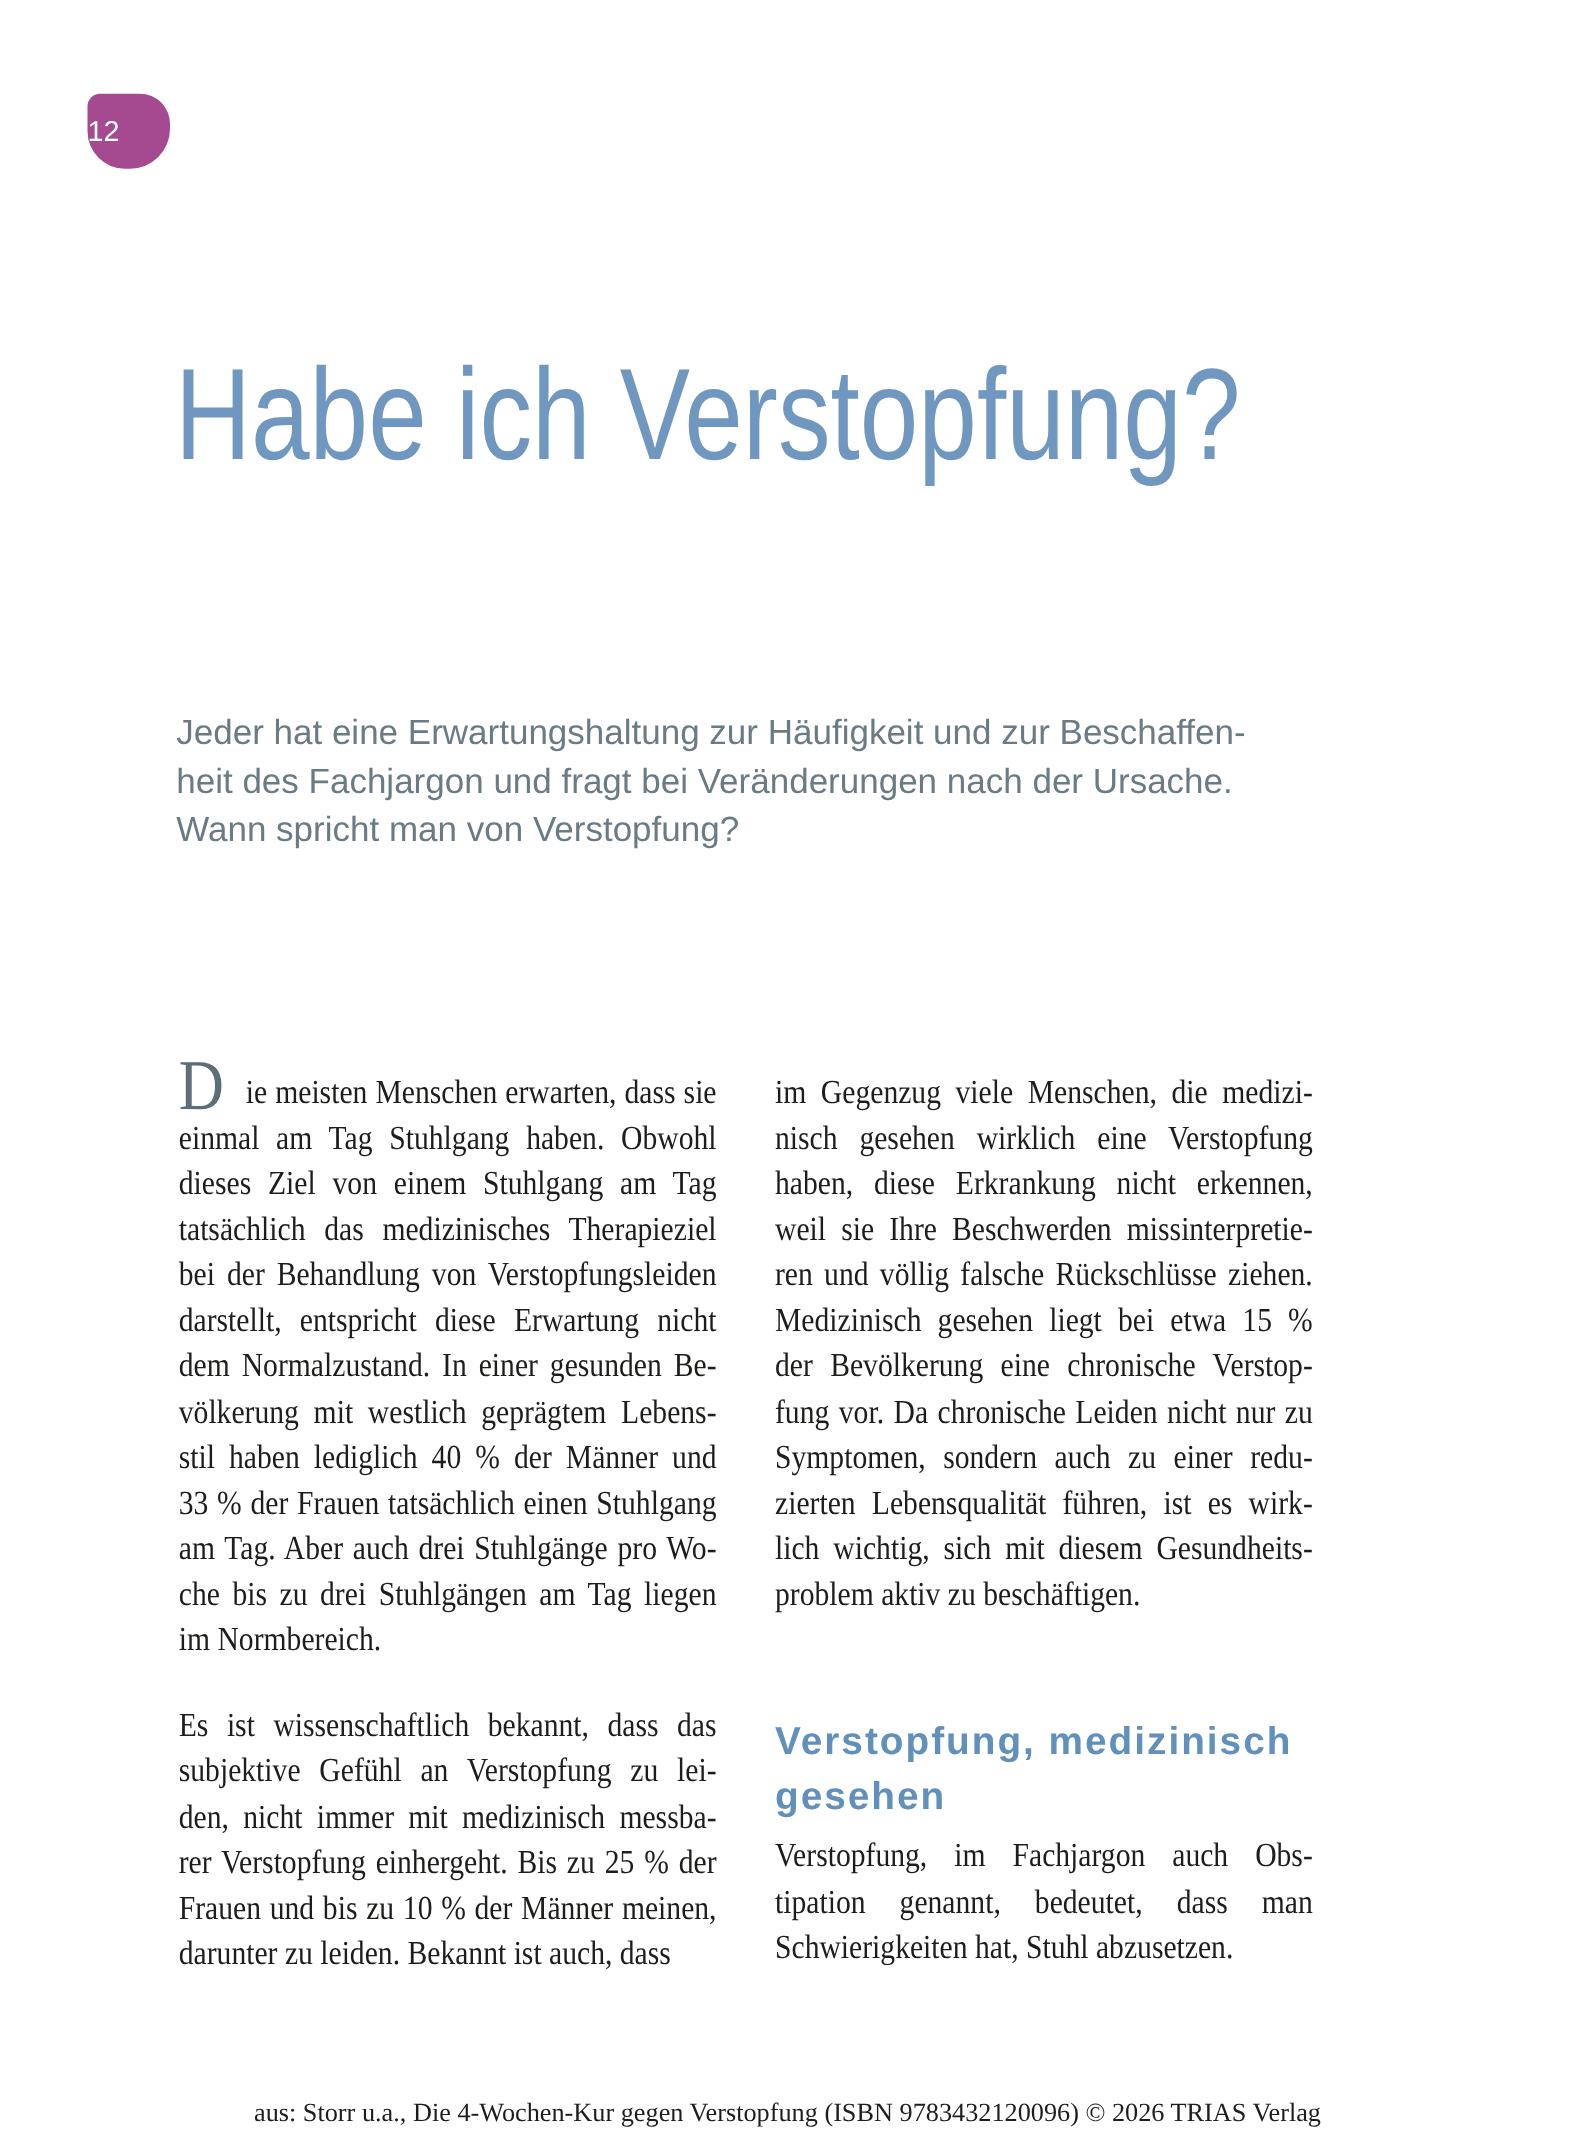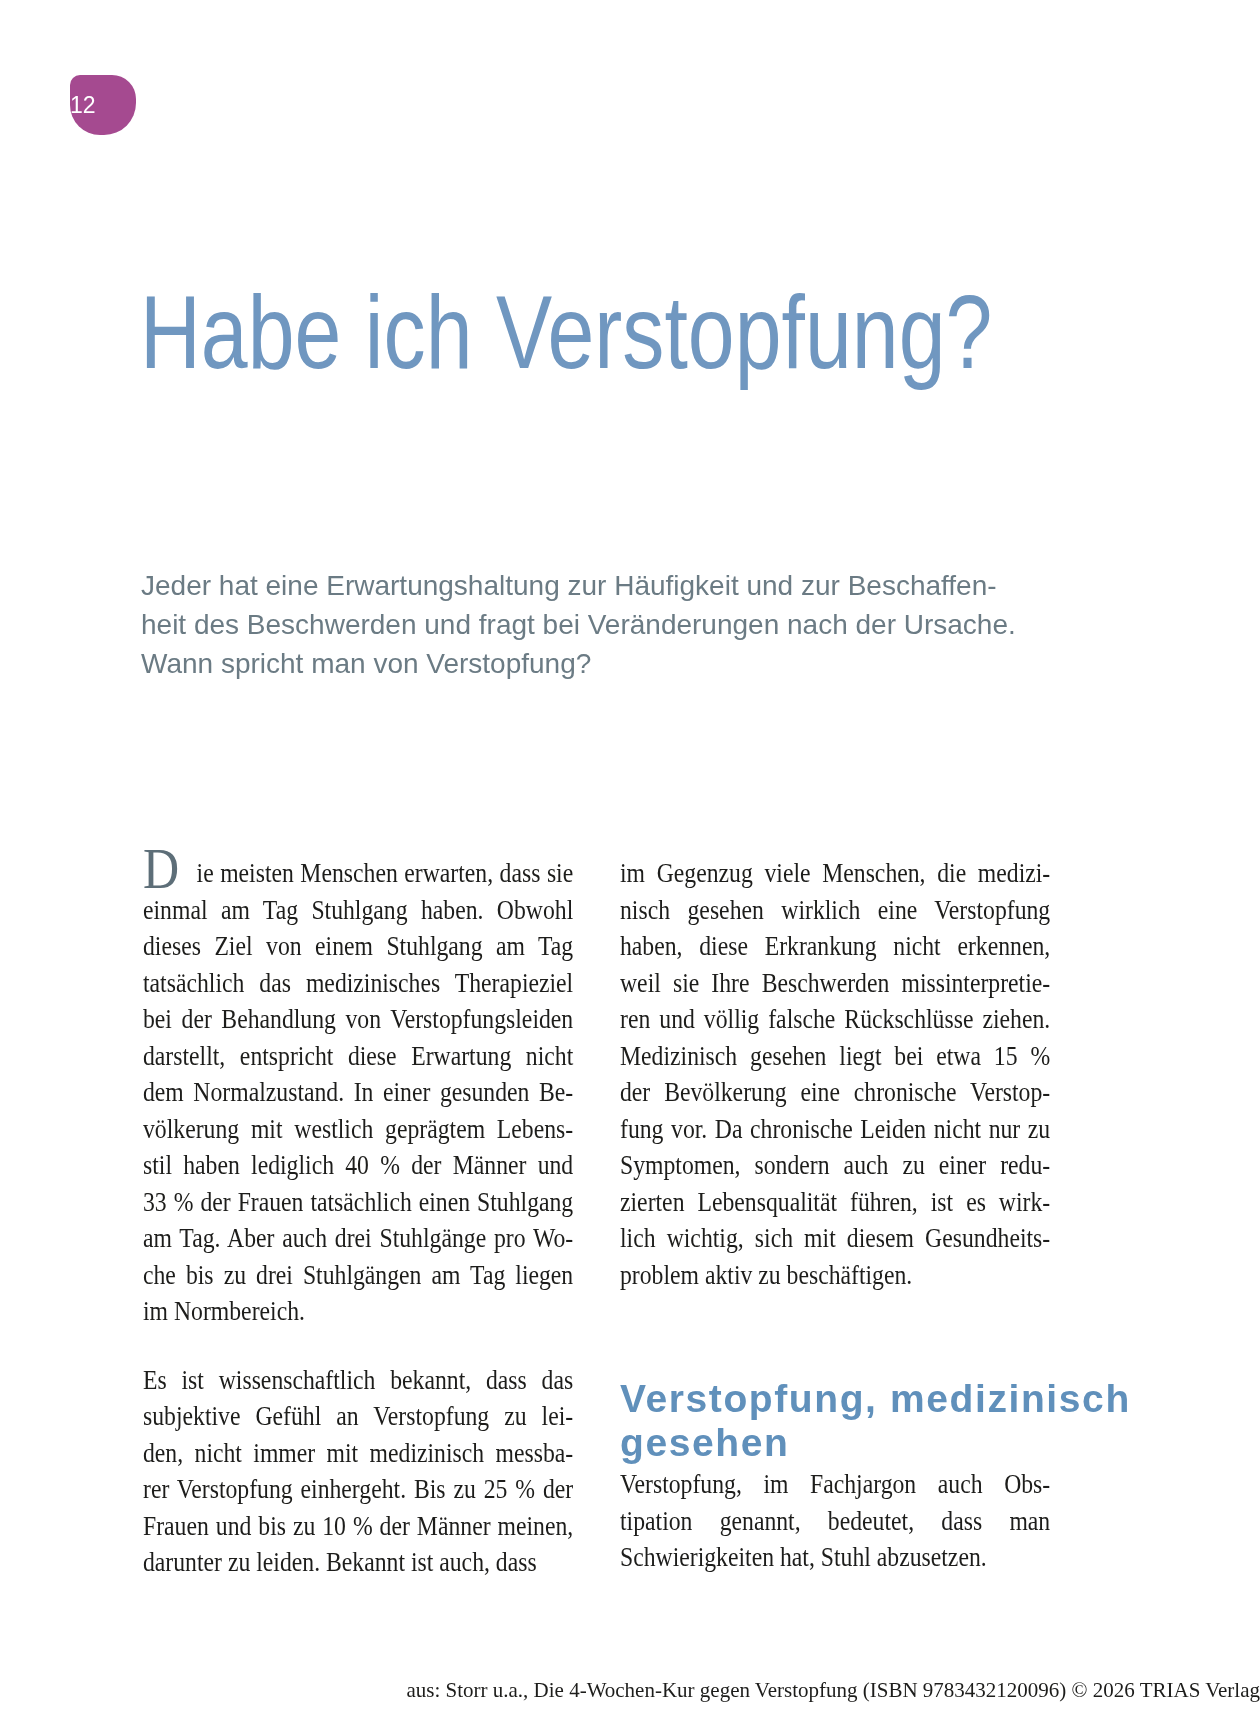--- a/index.html
+++ b/index.html
@@ -40,40 +40,40 @@
   .tlast{text-align-last:left;}
   .para2{margin-top:32px;}
   .indent-first .tfirst{padding-left:61px;}
 
   .dropcap{position:absolute;left:0;top:-15px;
            font-size:57px;line-height:1;color:var(--dropcap,#5d6e78);}
 
   
   .subhead{position:absolute;left:620px;top:1345px;
            font-family:"Liberation Sans", sans-serif;
-           font-size:39px;line-height:44px;letter-spacing:1.6px;
+           font-size:31px;line-height:44px;letter-spacing:1.6px;
            color:var(--subhead,#6090bb);white-space:pre-line;}
 
   
   .footer{position:absolute;left:0;top:1678px;width:1260px;
-          text-align:right;font-size:21px;color:var(--body,#1d1d1b);}
+          text-align:center;font-size:21px;color:var(--body,#1d1d1b);}
 </style>
 </head>
 <body>
 
 <div class="page">
 
   <div class="badge">
     <span>12</span>
   </div>
 
   <h1 class="title">Habe ich Verstopfung?</h1>
 
   <p class="lead">Jeder hat eine Erwartungshaltung zur Häufigkeit und zur Beschaffen-
-heit des Beschwerden und fragt bei Veränderungen nach der Ursache.
+heit des Fachjargon und fragt bei Veränderungen nach der Ursache.
 Wann spricht man von Verstopfung?</p>
 
   <div class="col col-left">
     <span class="dropcap">D</span>
     <div class="para1 indent-first">
         <div class="tline tfirst">ie meisten Menschen erwarten, dass sie</div>
         <div class="tline">einmal am Tag Stuhlgang haben. Obwohl</div>
         <div class="tline">dieses Ziel von einem Stuhlgang am Tag</div>
         <div class="tline">tatsächlich das medizinisches Therapieziel</div>
         <div class="tline">bei der Behandlung von Verstopfungsleiden</div>

